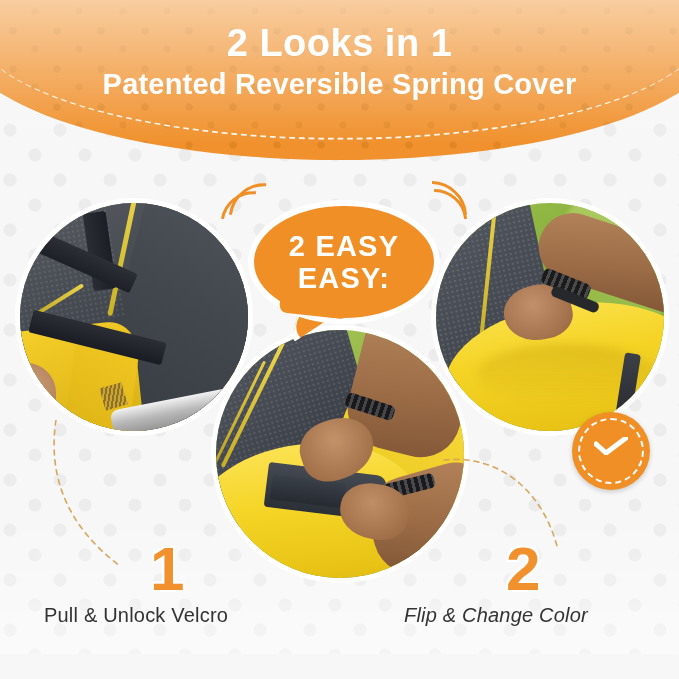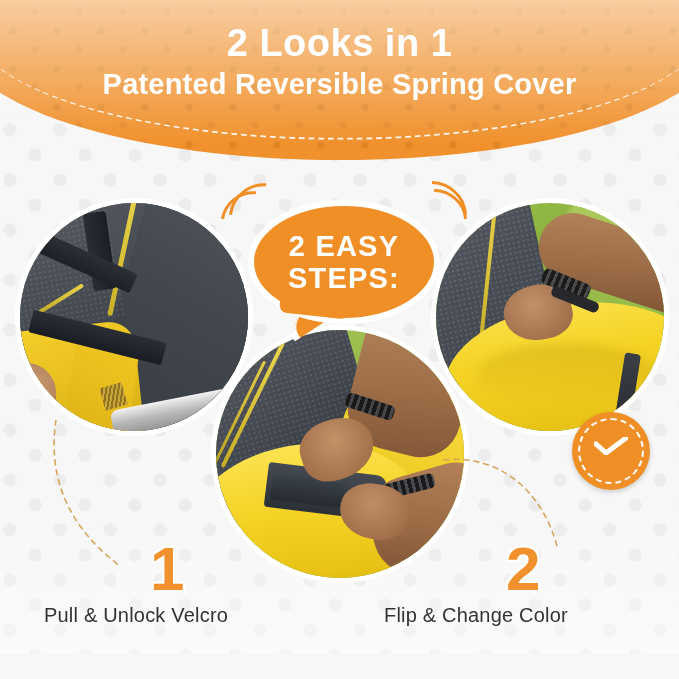--- a/index.html
+++ b/index.html
@@ -259,21 +259,21 @@
   #step-num-1{left:150px;top:538px;}
   #step-num-2{left:506px;top:538px;}
 
   
   .caption{
     position:absolute;z-index:10;top:600px;
     color:#333333;font-size:20px;line-height:30px;font-weight:normal;
     letter-spacing:.2px;white-space:nowrap;
   }
   #caption-1{left:44px;}
-  #caption-2{left:384px;}
+  #caption-2{left:404px;font-style:italic;}
 </style>
 </head>
 <body>
 
 <div id="page">
 
   <div class="body-texture"></div>
 
   <div class="banner-wrap">
     <div class="banner"></div>
@@ -337,21 +337,21 @@
   </div>
 
   <div id="bubble-group">
     <div class="motion motion-l1"></div>
     <div class="motion motion-l2"></div>
     <div class="motion motion-r1"></div>
     <div class="motion motion-r2"></div>
     <div class="bubble-tail"></div>
     <div class="bubble">
       <div class="bubble-line">2 EASY</div>
-      <div class="bubble-line">STEPS:</div>
+      <div class="bubble-line">EASY:</div>
     </div>
     <div class="bubble-tail-cover"></div>
   </div>
 
   <div id="check-badge">
     <div class="ring"></div>
     <svg class="tick" viewBox="0 0 34 18">
       <path d="M2 7 L12 16 L32 1" fill="none" stroke="#ffffff" stroke-width="5" stroke-linecap="round" stroke-linejoin="round"></path>
     </svg>
   </div>

